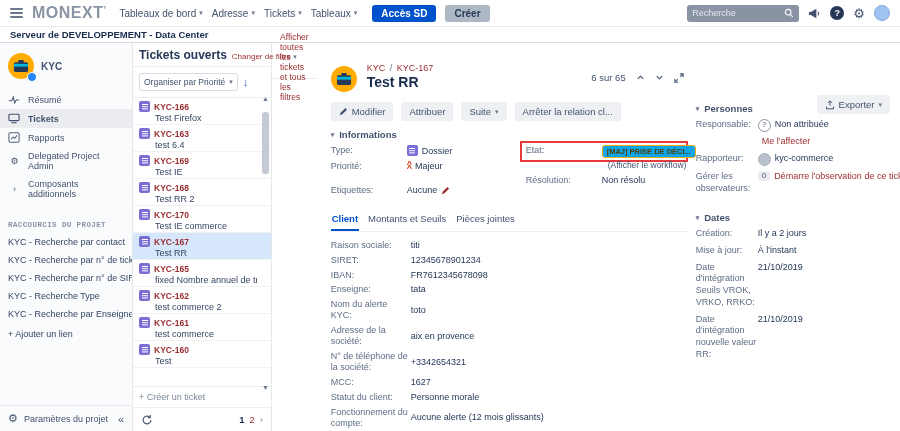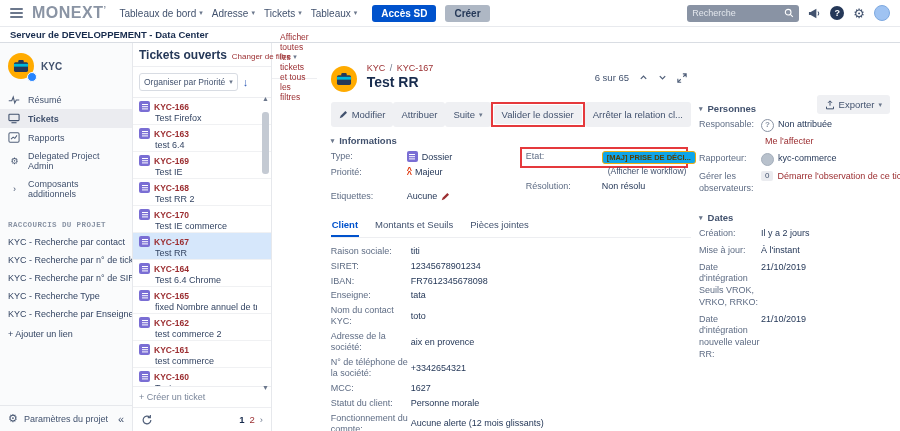--- a/index.html
+++ b/index.html
@@ -88,40 +88,40 @@
   .main-scroll { flex:1; padding:8px 6px 0 14px; display:flex; gap:8px; }
   .left-col { flex:1; min-width:0; }
   .right-col { width:272px; flex:0 0 272px; padding-top:40px; }
 
   .crumb-row { display:flex; }
   .crumb-avatar { margin:3px 10px 0 0; }
   .crumbs { font-size:9px; }
   .crumb-sep { color:#6B778C; margin:0 2px; }
   .issue-title { font-size:14px; font-weight:700; color:#172B4D; margin-top:1px; }
   .pager-tools { margin-left:auto; display:flex; align-items:center; gap:10px; font-size:9.5px; color:#42526E; padding-right:4px; }
-  .toolbar { display:flex; gap:0; margin:10px 0 8px; }
+  .toolbar { display:flex; gap:8px; margin:10px 0 8px; }
   .btn { background:#EFF0F3; border:none; border-radius:3px; color:#42526E; font-size:9.5px;
     padding:4px 8px; display:flex; align-items:center; gap:4px; cursor:pointer; white-space:nowrap; }
   .red-frame { border:2px solid #E5393C; padding:1px; display:inline-flex; }
 
   .section-head { display:flex; align-items:center; gap:5px; font-size:9.5px; font-weight:700;
     color:#42526E; margin:6px 0 5px; }
   .info-grid { display:flex; }
   .info-colA { width:195px; flex:0 0 195px; }
   .info-colB { flex:1; }
   .frow { display:flex; margin-bottom:5px; }
   .flabel { width:76px; flex:0 0 76px; font-size:9px; color:#5E6C84; }
   .fvalue { font-size:9px; color:#253858; display:flex; align-items:center; gap:4px; flex-wrap:wrap; }
   .lozenge { background:#0ea5e9; border:1px solid #EDAD12; color:#533F04; font-size:7.5px; font-weight:700;
     border-radius:3px; padding:1px 4px; white-space:nowrap; }
   .etat-frame { border:2px solid #E5393C; padding:2px 4px; margin:-4px 0 0 -6px; display:flex; width:168px; }
   .workflow-link { font-size:8.5px; color:#42526E; margin:-2px 0 5px 82px; }
   .prio-ic { color:#DE350B; font-weight:700; font-size:9px; line-height:.5; letter-spacing:-1px; }
 
-  .tabs { display:flex; gap:15px; border-bottom:1px solid #EDEEF1; margin:10px 0 8px; }
+  .tabs { display:flex; gap:8px; border-bottom:1px solid #EDEEF1; margin:10px 0 8px; }
   .tab { font-size:9.5px; padding:3px 1px 5px; color:#42526E; cursor:pointer; }
   .tab.active { color:#0052CC; font-weight:700; border-bottom:2px solid #0052CC; }
 
   .client-grid .frow { margin-bottom:3.5px; }
   .client-grid .flabel { width:80px; flex:0 0 80px; line-height:1.25; }
   .client-grid .fvalue { line-height:1.25; }
 
   .pp-row { display:flex; margin-bottom:5px; }
   .pp-label { width:62px; flex:0 0 62px; font-size:9px; color:#5E6C84; line-height:1.3; }
   .pp-value { font-size:9px; color:#253858; display:flex; align-items:flex-start; gap:4px; line-height:1.3; }
@@ -316,27 +316,20 @@
         </div>
 
         <div class="ticket selected">
           <div class="t-top">
             <span class="type-ic"></span>
             <span class="t-key">KYC-167</span>
           </div>
           <div class="t-sum">Test RR</div>
         </div>
 
-        <div class="ticket">
-          <div class="t-top">
-            <span class="type-ic"></span>
-            <span class="t-key">KYC-164</span>
-          </div>
-          <div class="t-sum">Test 6.4 Chrome</div>
-        </div>
 
         <div class="ticket">
           <div class="t-top">
             <span class="type-ic"></span>
             <span class="t-key">KYC-165</span>
           </div>
           <div class="t-sum">fixed Nombre annuel de transa...</div>
         </div>
 
         <div class="ticket">
@@ -427,25 +420,20 @@
               </svg>
             <span>Modifier</span>
           </button>
           <button class="btn">
             <span>Attribuer</span>
           </button>
           <button class="btn">
             <span>Suite</span>
             <span class="chev">▾</span>
           </button>
-          <span class="red-frame">
-            <button class="btn">
-              <span>Valider le dossier</span>
-            </button>
-          </span>
           <button class="btn">
             <span>Arrêter la relation cl...</span>
           </button>
         </div>
 
         <div class="section-head">
           <span class="chev">▾</span>
           <span>Informations</span>
         </div>
 
@@ -513,21 +501,21 @@
               <span class="flabel">IBAN:</span>
               <span class="fvalue">FR7612345678098</span>
             </div>
 
             <div class="frow">
               <span class="flabel">Enseigne:</span>
               <span class="fvalue">tata</span>
             </div>
 
             <div class="frow">
-              <span class="flabel">Nom du contact KYC:</span>
+              <span class="flabel">Nom du alerte KYC:</span>
               <span class="fvalue">toto</span>
             </div>
 
             <div class="frow">
               <span class="flabel">Adresse de la société:</span>
               <span class="fvalue">aix en provence</span>
             </div>
 
             <div class="frow">
               <span class="flabel">N° de téléphone de la société:</span>

